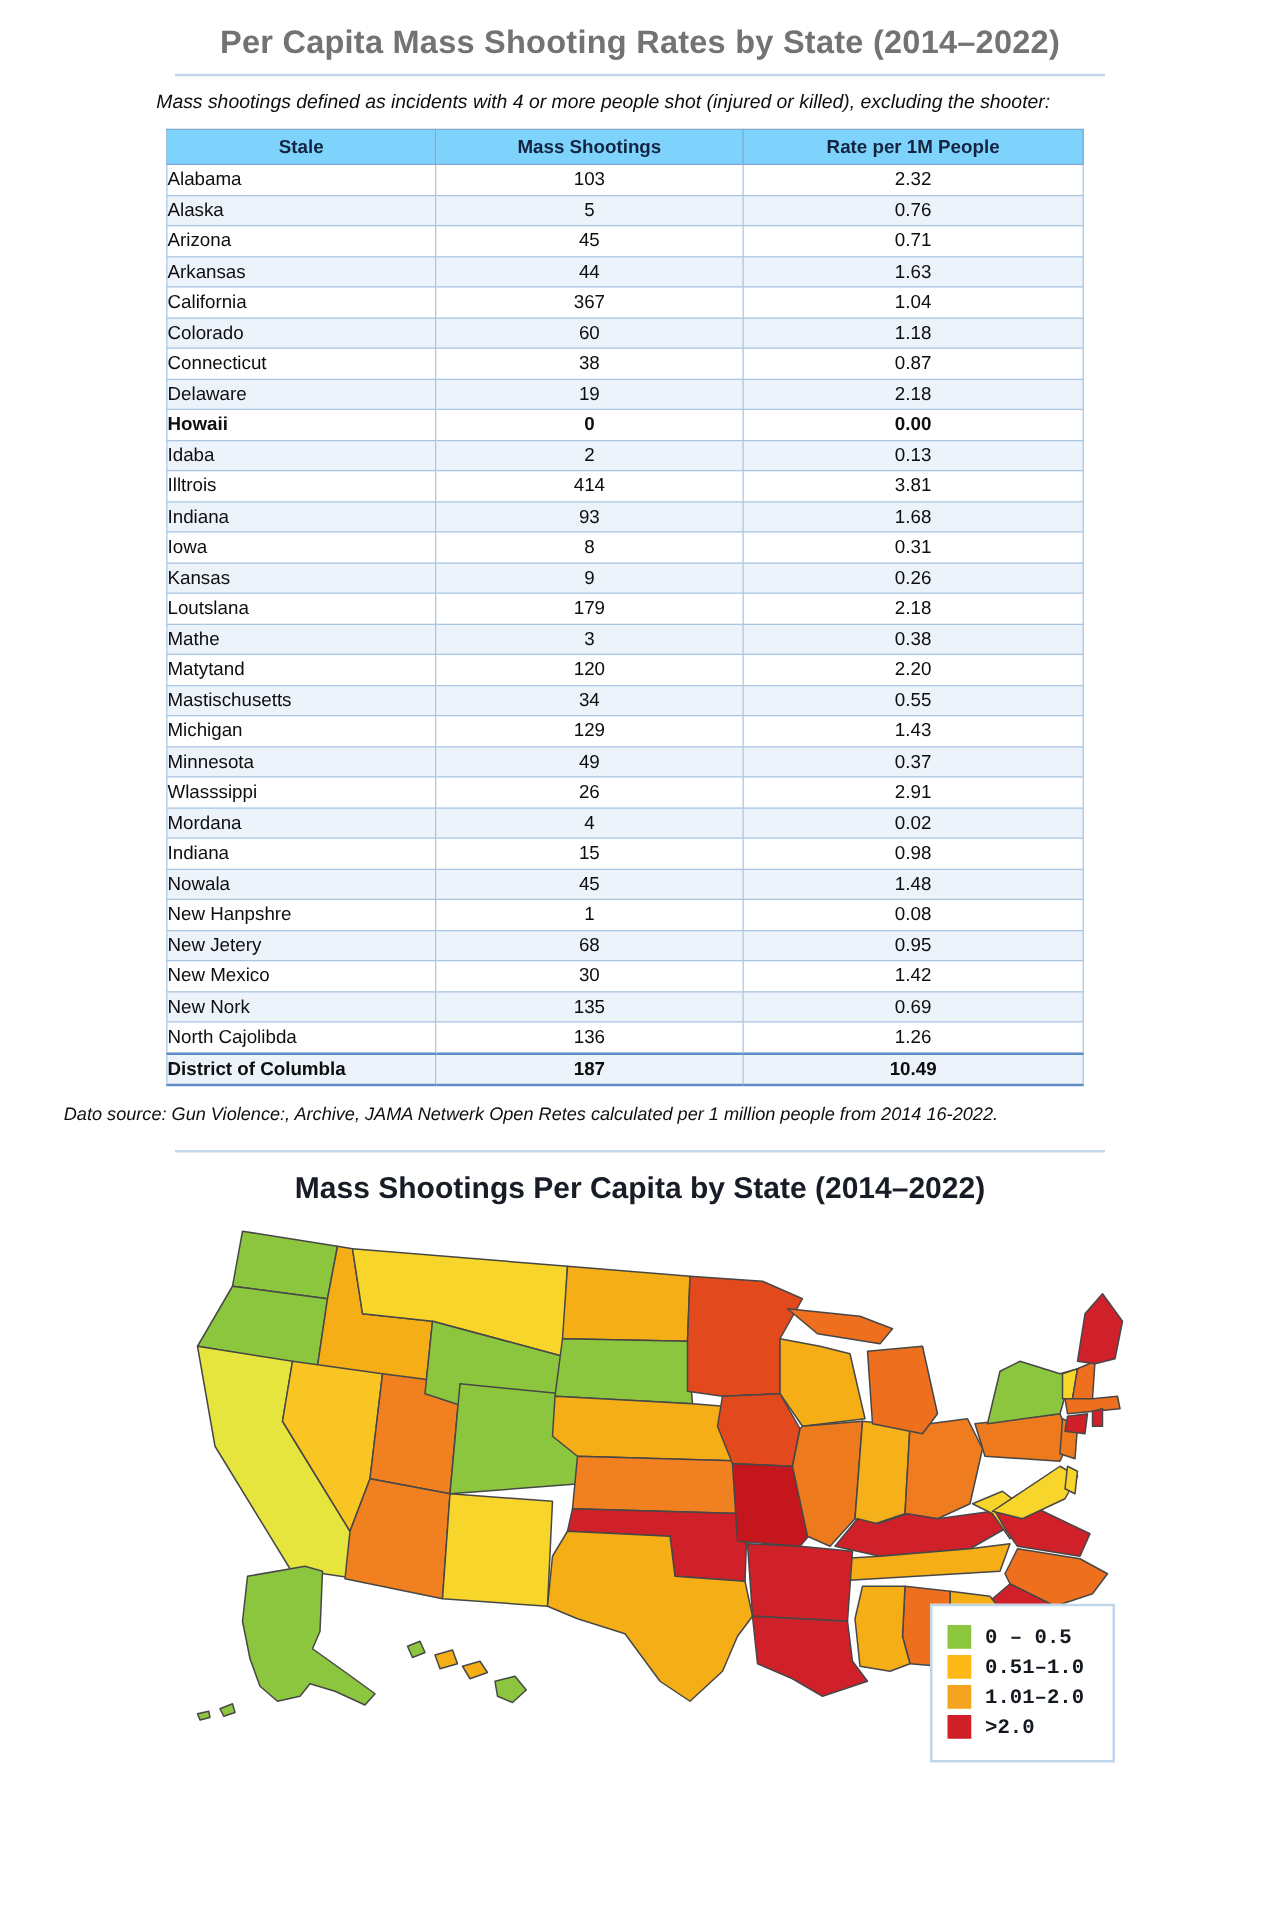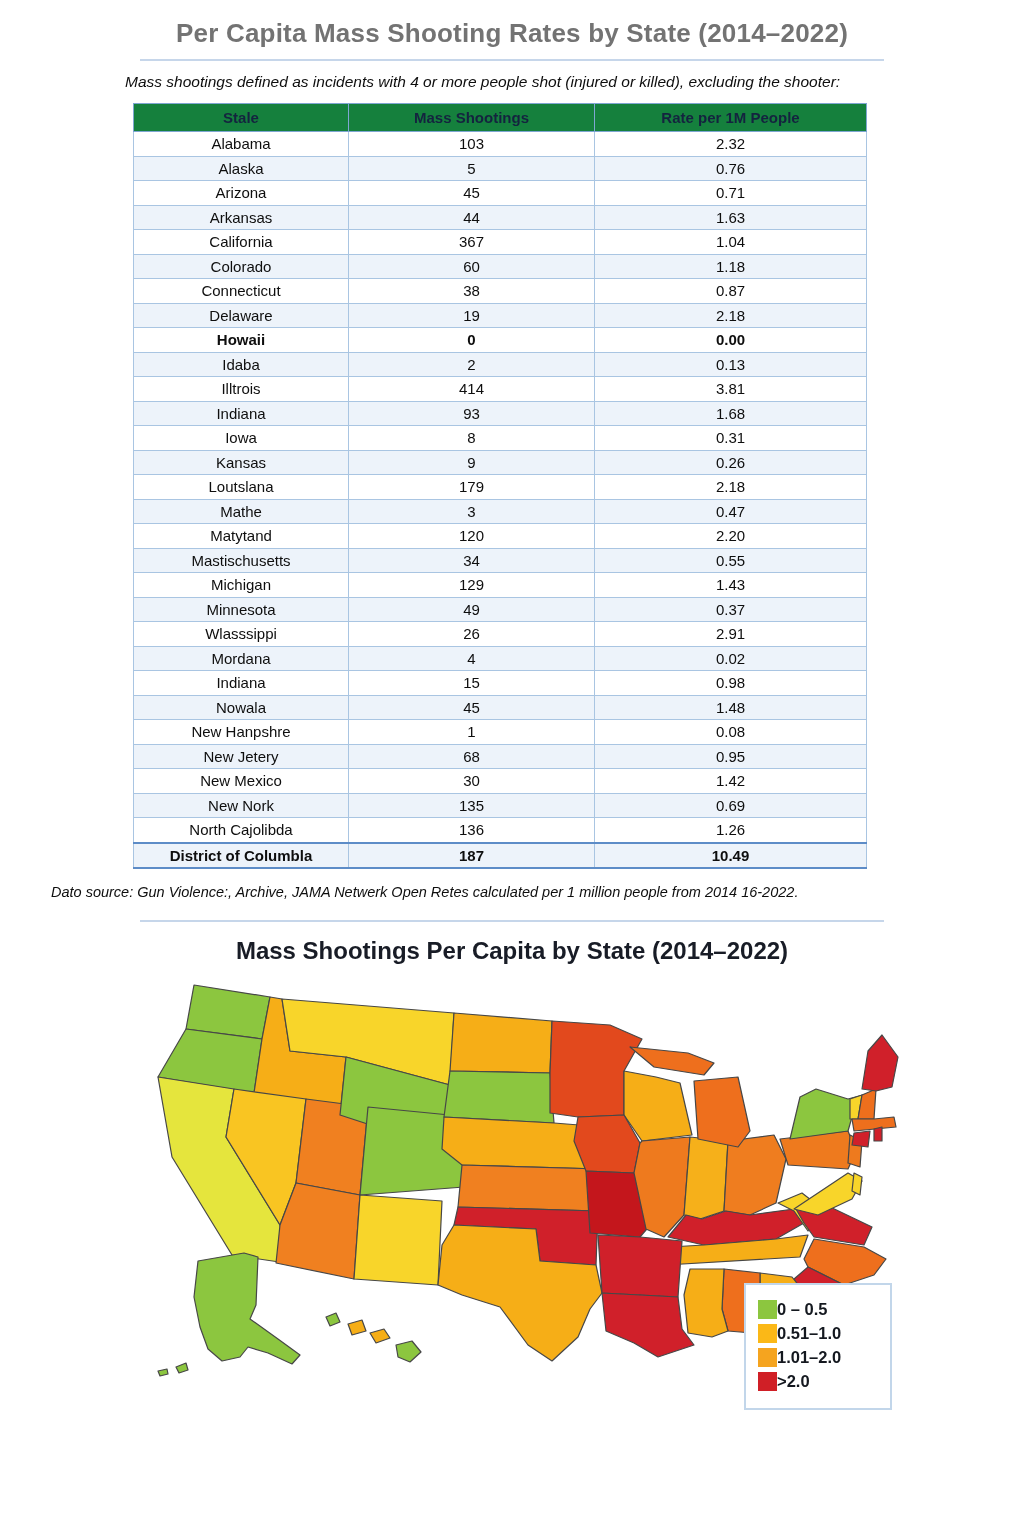--- a/index.html
+++ b/index.html
@@ -13,41 +13,41 @@
   }
   .divider { height:2px; background:#c6d6ea; margin:0 140px; }
   .subtitle {
     font-style:italic; font-size:15.5px; color:#0e0e0e; margin:12px 0 12px 125px;
   }
   table.rates {
     border-collapse:collapse; margin-left:133px; width:733px;
     font-size:15px; border:1.6px solid #7fa6d2; table-layout:fixed;
   }
   table.rates th {
-    background:#15803d; color:#14233f; font-weight:bold; font-size:15px;
+    background:#7dd3fc; color:#14233f; font-weight:bold; font-size:15px;
     padding:5px 0; border:1.5px solid #7fa6d2;
   }
   table.rates td {
     border:1.3px solid #a9c5e2; padding:3px 0 3.5px; color:#0e0e0e;
   }
   tbody tr:nth-child(even) { background:#edf3fa; }
-  td:first-child { padding-left:14px; text-align:center; }
+  td:first-child { padding-left:14px; text-align:left; }
   td:nth-child(2), td:nth-child(3), th { text-align:center; }
   tr.bold-row td { font-weight:bold; }
   tr.last-row td { border-top:2px solid #5d8cc7; border-bottom:2.5px solid #5d8cc7; }
   .note { font-style:italic; font-size:14.5px; color:#0e0e0e; margin:15px 0 0 51px; }
   .divider.below-note { margin-top:20px; }
   .map-title { text-align:center; font-size:24px; font-weight:bold; color:#181c26; margin:15px 0 4px; }
   .map-wrap { position:relative; width:750px; height:462px; margin-left:150px; }
   .map-wrap svg { position:absolute; left:0; top:0; }
   .legend {
     position:absolute; left:594px; top:314px; width:148px; box-sizing:border-box;
     background:#ffffff; border:2px solid #c2d6ea; padding:10px 12px 12px;
   }
-  .legend-row { display:flex; align-items:center; margin:5px 0; }
+  .legend-row { display:flex; align-items:center; gap:11px; margin:5px 0;font-family:Liberation Mono, monospace; }
   .swatch { width:19px; height:19px; flex:0 0 19px; }
   .legend-label { font-weight:bold; font-size:16.5px; color:#14181f; }
 </style>
 </head>
 <body>
 
 <div>
   <h1 class="title">Per Capita Mass Shooting Rates by State (2014–2022)</h1>
   <div class="divider"></div>
   <p class="subtitle">Mass shootings defined as incidents with 4 or more people shot (injured or killed), excluding the shooter:</p>
@@ -137,21 +137,21 @@
           <td>0.26</td>
         </tr>
         <tr>
           <td>Loutslana</td>
           <td>179</td>
           <td>2.18</td>
         </tr>
         <tr>
           <td>Mathe</td>
           <td>3</td>
-          <td>0.47</td>
+          <td>0.38</td>
         </tr>
         <tr>
           <td>Matytand</td>
           <td>120</td>
           <td>2.20</td>
         </tr>
         <tr>
           <td>Mastischusetts</td>
           <td>34</td>
           <td>0.55</td>

